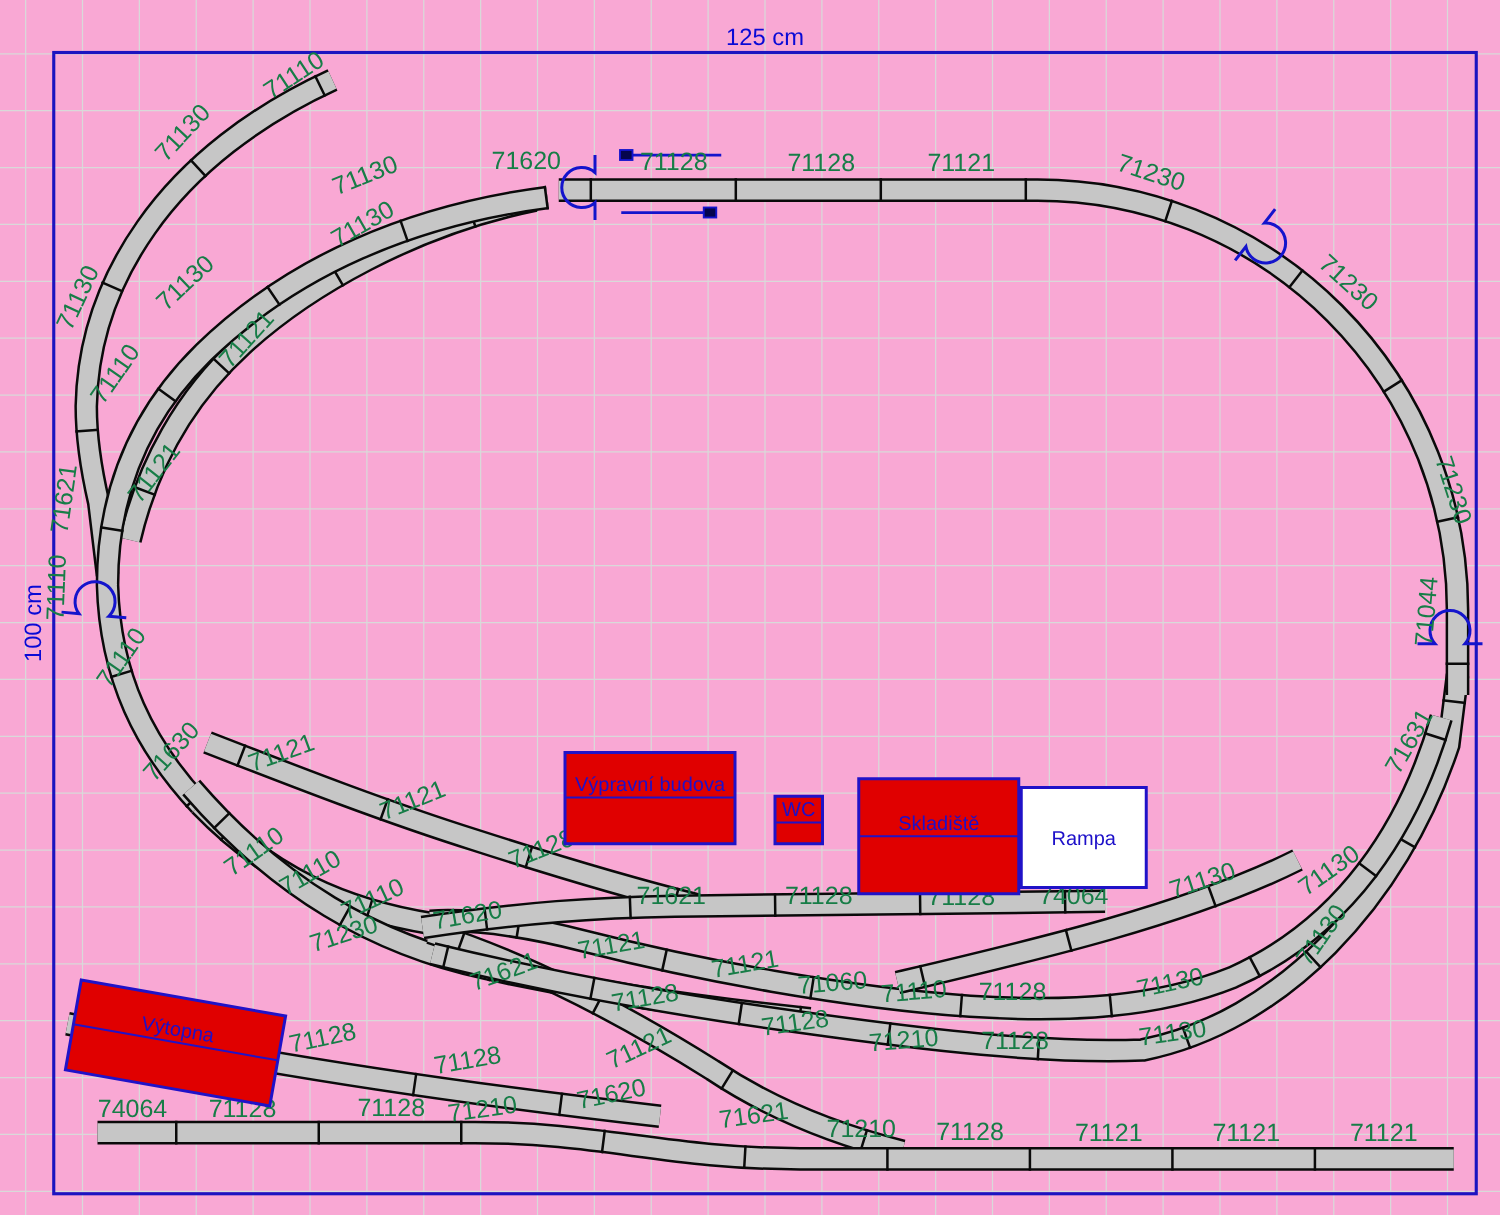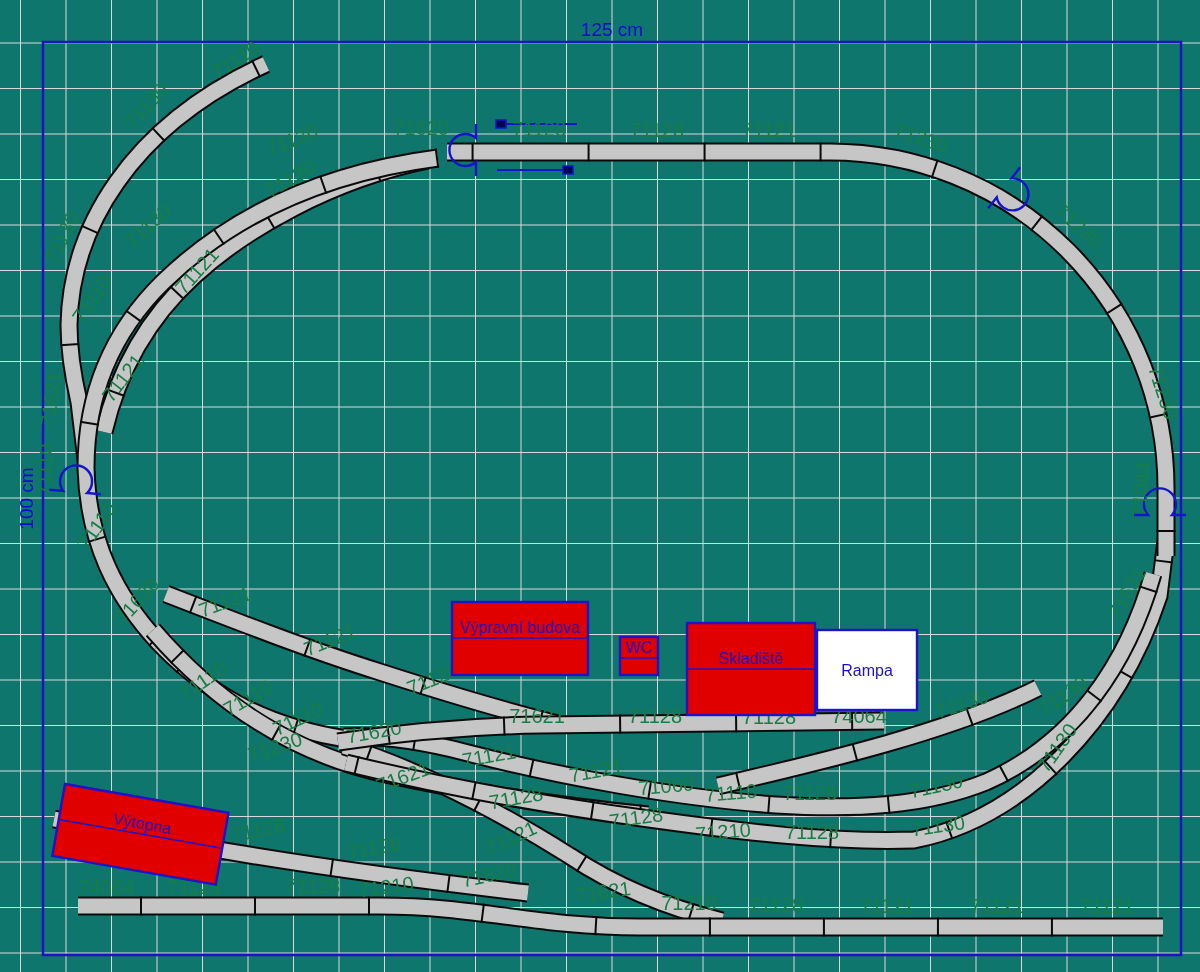--- a/index.html
+++ b/index.html
@@ -1,17 +1,17 @@
 <!DOCTYPE html>
 <html><head>
 <meta charset="utf-8">
 <style>
   html,body{margin:0;padding:0;background:#ffffff;}
   body{font-family:"Liberation Sans", sans-serif;}
-  .stage{width:1200px;height:972px;position:relative;overflow:hidden;background:#0f766e;}
+  .stage{width:1200px;height:972px;position:relative;overflow:hidden;background:#f9a8d4;}
   svg{display:block;}
   text{font-family:"Liberation Sans", sans-serif;}
   .part-label{font-size:20px;}
   .dim-label{font-size:19px;}
   .bld-label{font-size:16px;}
 </style>
 </head>
 <body>
 
 <div class="stage">

